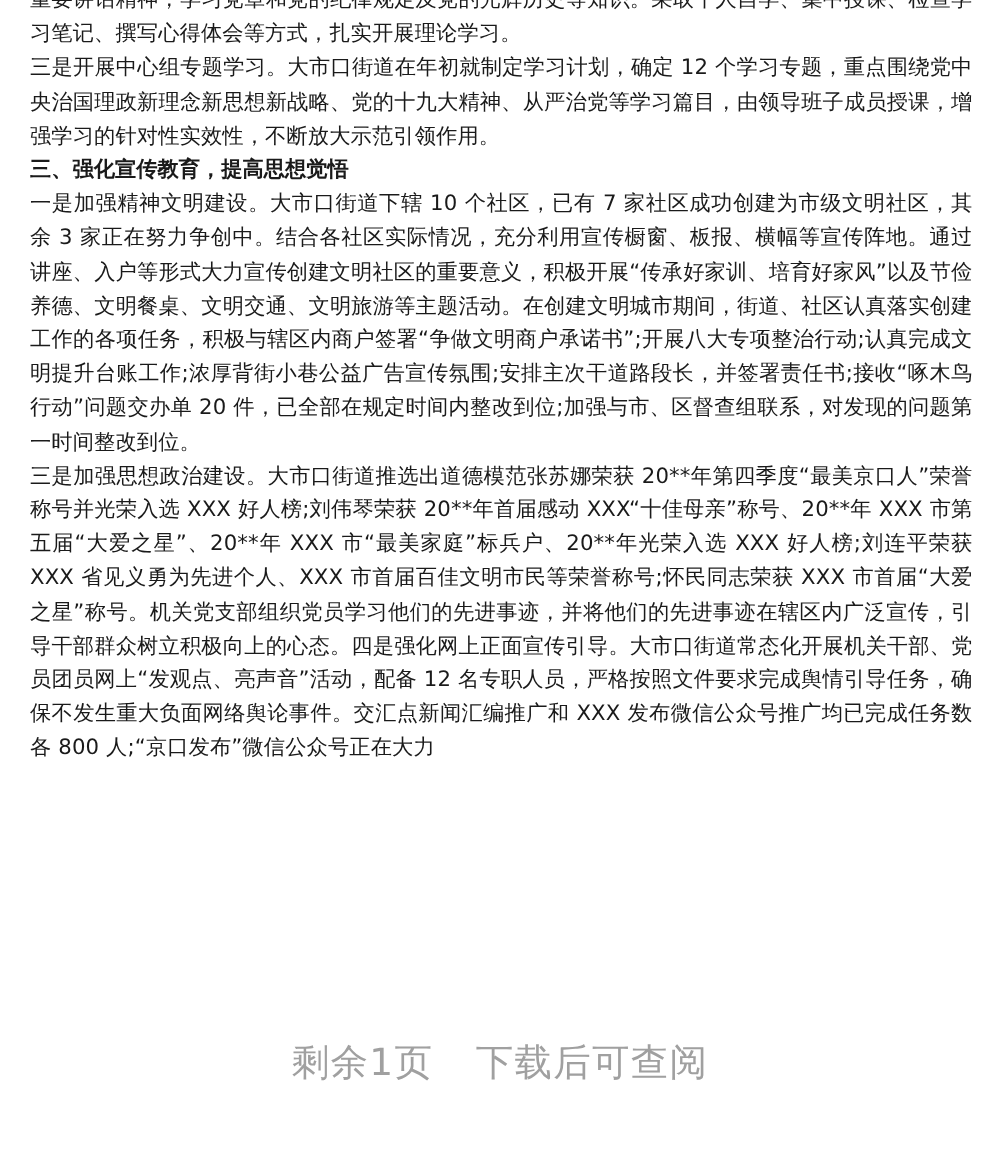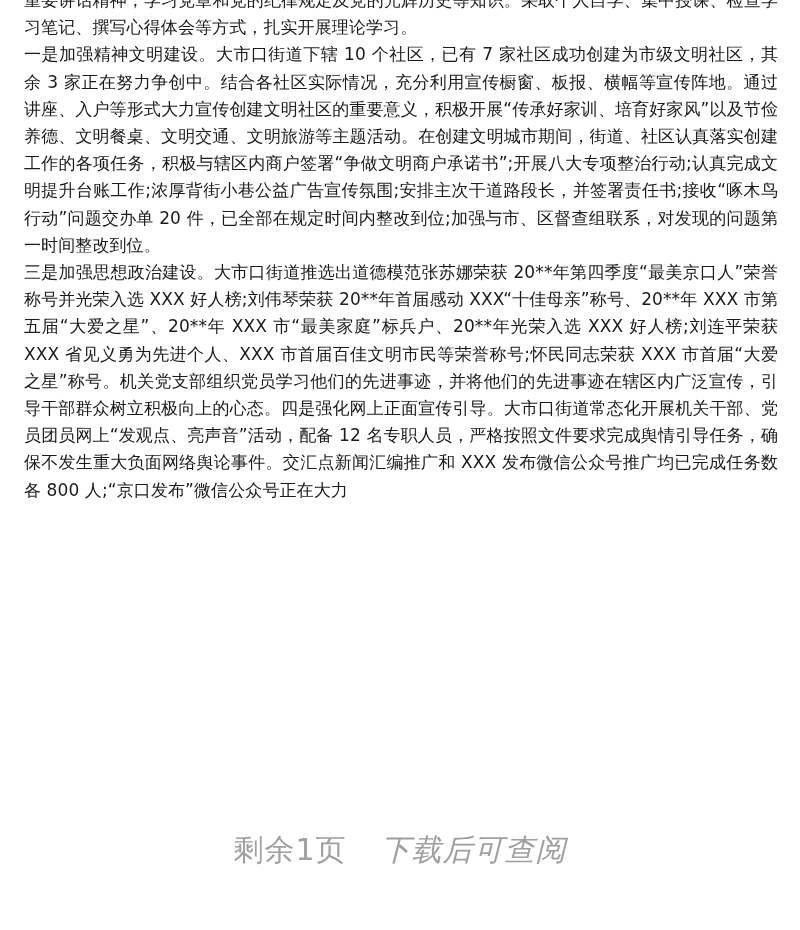--- a/index.html
+++ b/index.html
@@ -41,27 +41,28 @@
     width: 800px;
     top: 830px;
     text-align: center;
     font-size: 30px;
     color: #a0a0a0;
     font-family: "DejaVu Sans", "Liberation Sans", sans-serif;
     letter-spacing: 1px;
   }
   .remaining span + span {
     margin-left: 34px;
-    font-style: italic;
   }
 </style>
 </head>
 <body>
 
 <div class="doc">
   <p class="para">重要讲话精神，学习党章和党的纪律规定及党的光辉历史等知识。采取个人自学、集中授课、检查学习笔记、撰写心得体会等方式，扎实开展理论学习。</p>
+  <p class="para">三是开展中心组专题学习。大市口街道在年初就制定学习计划，确定 12 个学习专题，重点围绕党中央治国理政新理念新思想新战略、党的十九大精神、从严治党等学习篇目，由领导班子成员授课，增强学习的针对性实效性，不断放大示范引领作用。</p>
+  <p class="heading">三、强化宣传教育，提高思想觉悟</p>
   <p class="para">一是加强精神文明建设。大市口街道下辖 10 个社区，已有 7 家社区成功创建为市级文明社区，其余 3 家正在努力争创中。结合各社区实际情况，充分利用宣传橱窗、板报、横幅等宣传阵地。通过讲座、入户等形式大力宣传创建文明社区的重要意义，积极开展“传承好家训、培育好家风”以及节俭养德、文明餐桌、文明交通、文明旅游等主题活动。在创建文明城市期间，街道、社区认真落实创建工作的各项任务，积极与辖区内商户签署“争做文明商户承诺书”;开展八大专项整治行动;认真完成文明提升台账工作;浓厚背街小巷公益广告宣传氛围;安排主次干道路段长，并签署责任书;接收“啄木鸟行动”问题交办单 20 件，已全部在规定时间内整改到位;加强与市、区督查组联系，对发现的问题第一时间整改到位。</p>
   <p class="para">三是加强思想政治建设。大市口街道推选出道德模范张苏娜荣获 20**年第四季度“最美京口人”荣誉称号并光荣入选 XXX 好人榜;刘伟琴荣获 20**年首届感动 XXX“十佳母亲”称号、20**年 XXX 市第五届“大爱之星”、20**年 XXX 市“最美家庭”标兵户、20**年光荣入选 XXX 好人榜;刘连平荣获 XXX 省见义勇为先进个人、XXX 市首届百佳文明市民等荣誉称号;怀民同志荣获 XXX 市首届“大爱之星”称号。机关党支部组织党员学习他们的先进事迹，并将他们的先进事迹在辖区内广泛宣传，引导干部群众树立积极向上的心态。四是强化网上正面宣传引导。大市口街道常态化开展机关干部、党员团员网上“发观点、亮声音”活动，配备 12 名专职人员，严格按照文件要求完成舆情引导任务，确保不发生重大负面网络舆论事件。交汇点新闻汇编推广和 XXX 发布微信公众号推广均已完成任务数各 800 人;“京口发布”微信公众号正在大力</p>
 </div>
 
 <div class="remaining">
   <span>剩余1页</span><span>下载后可查阅</span>
 </div>
 
 </body></html>

